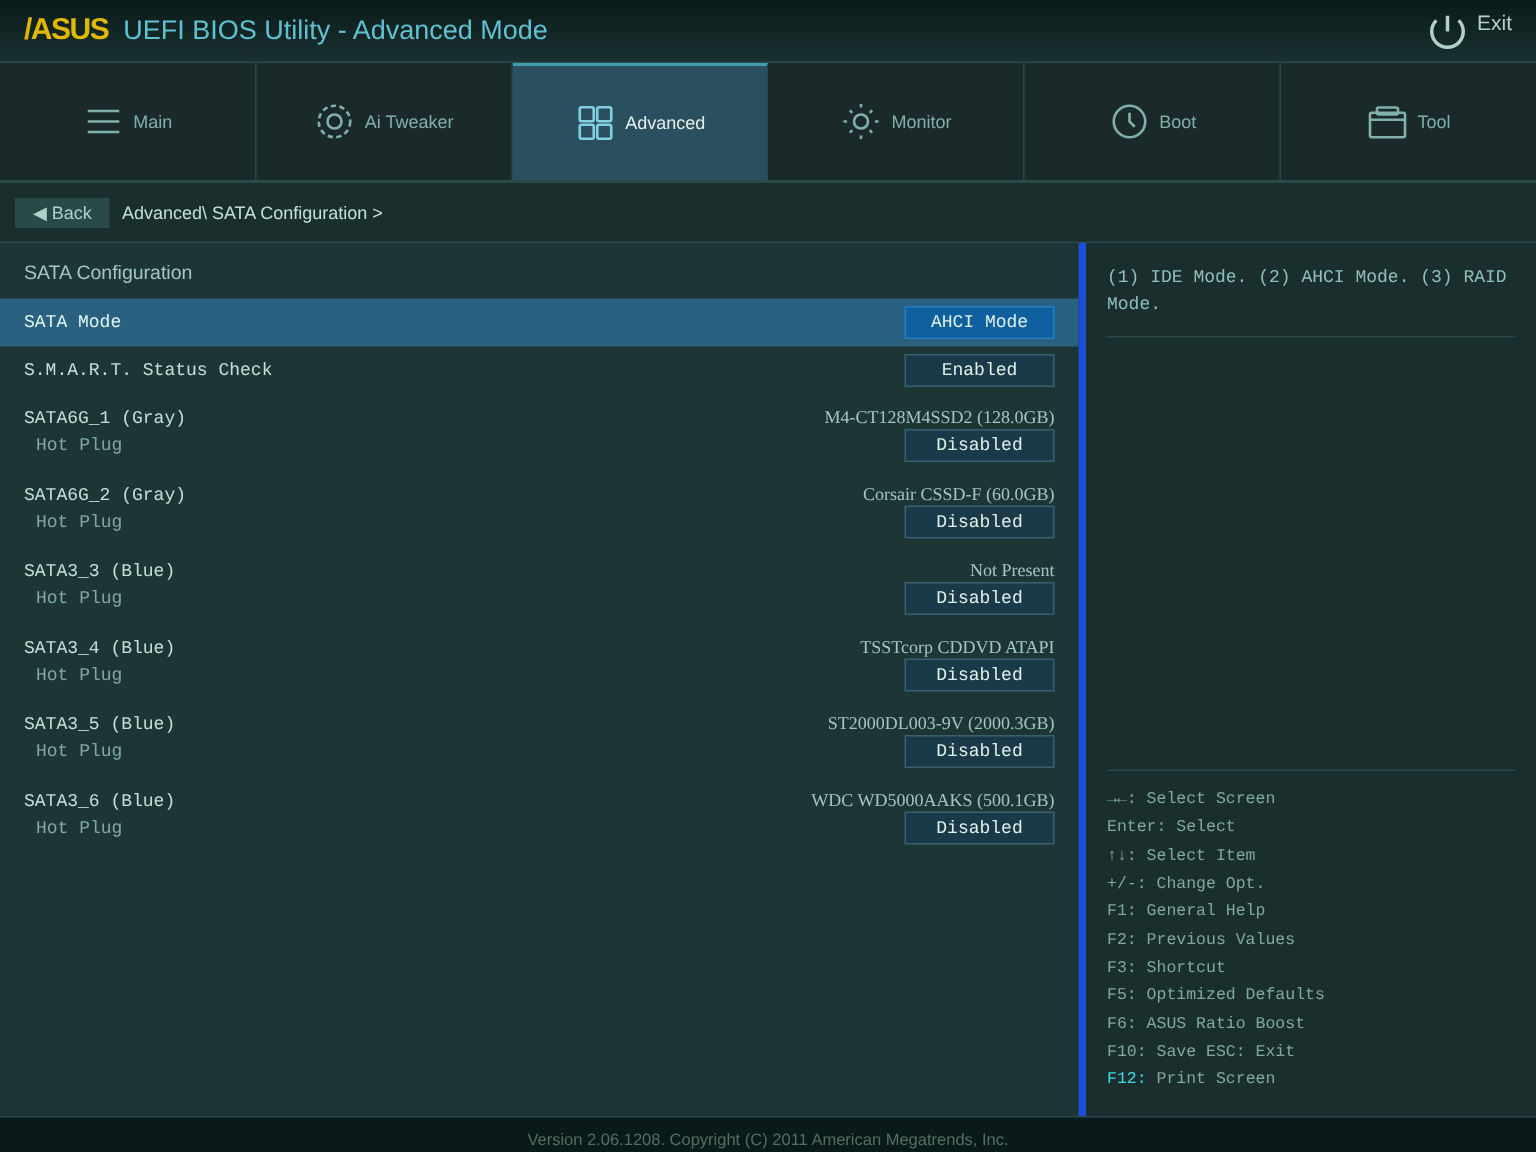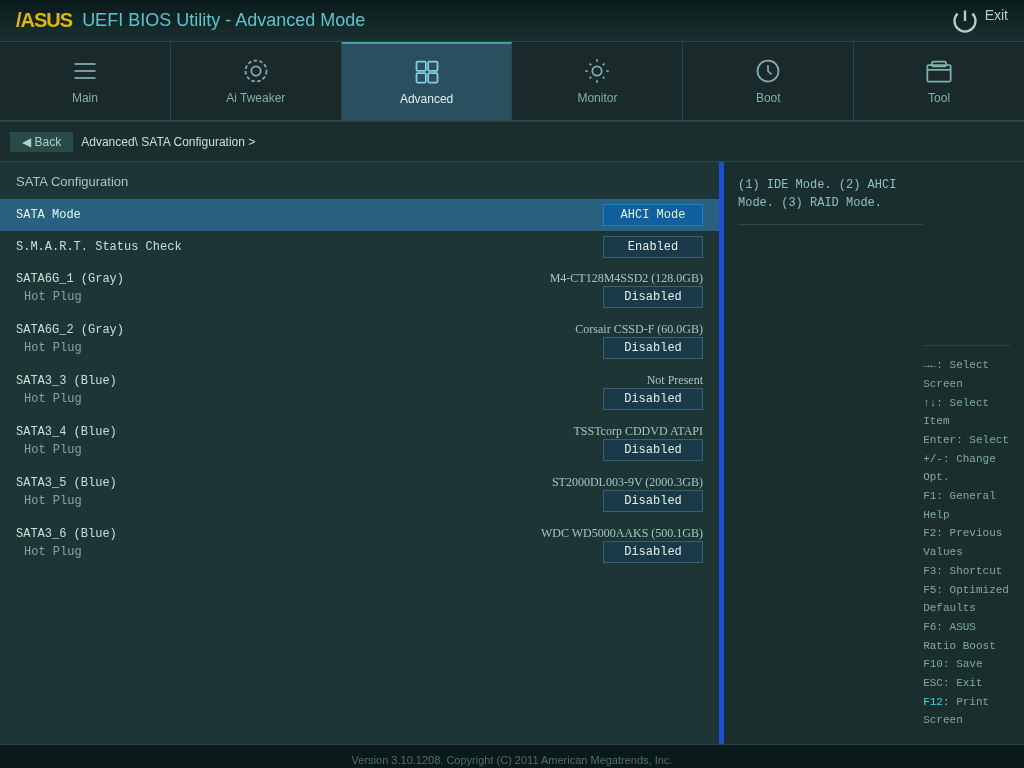--- a/index.html
+++ b/index.html
@@ -49,21 +49,20 @@
     
     #nav-tabs {
       display: flex;
       height: 80px;
       background: #1a2a2a;
       border-bottom: 2px solid #2a4a4a;
     }
     .nav-tab {
       flex: 1;
       display: flex;
-      flex-direction: column;
       align-items: center;
       justify-content: center;
       gap: 6px;
       cursor: pointer;
       color: #80b0a8;
       font-size: 12px;
       font-family: Arial, sans-serif;
       border-right: 1px solid #2a4a4a;
     }
     .nav-tab:last-child { border-right: none; }
@@ -192,22 +191,21 @@
       font-family: 'Courier New', monospace;
       padding-left: 8px;
     }
 
     
     #right-panel {
       width: 300px;
       background: #1a2e2e;
       padding: 14px 14px;
       display: flex;
-      flex-direction: row;
-      align-items: flex-end;
+      flex-direction: column;
     }
     #help-text {
       color: #90c0b8;
       font-size: 12px;
       font-family: 'Courier New', monospace;
       line-height: 1.5;
       border-bottom: 1px solid #2a4a4a;
       padding-bottom: 12px;
       margin-bottom: auto;
     }
@@ -418,30 +416,30 @@
     </div>
   </div>
       </div>
   </div>
 
   <div id="right-panel">
     <div id="help-text">(1) IDE Mode. (2) AHCI Mode. (3)
 RAID Mode.</div>
     <div id="key-legend">
         <div>→←: Select Screen</div>
+        <div>Enter: Select</div>
         <div>↑↓: Select Item</div>
-        <div>Enter: Select</div>
         <div>+/-: Change Opt.</div>
         <div>F1: General Help</div>
         <div>F2: Previous Values</div>
         <div>F3: Shortcut</div>
         <div>F5: Optimized Defaults</div>
         <div>F6: ASUS Ratio Boost</div>
         <div>F10: Save  ESC: Exit</div>
         <div><span class="highlight-key">F12:</span><span> Print Screen</span></div>
       </div>
   </div>
 
 </div>
 
 <div id="footer">
-  <div id="footer-text">Version 3.10.1208. Copyright (C) 2011 American Megatrends, Inc.</div>
+  <div id="footer-text">Version 2.06.1208. Copyright (C) 2011 American Megatrends, Inc.</div>
 </div>
 
 </body></html>

